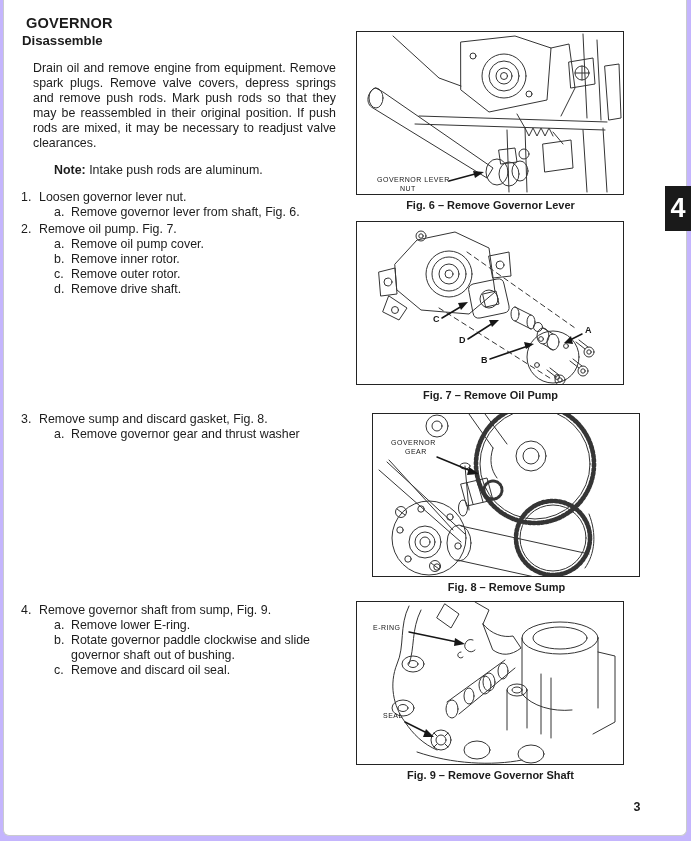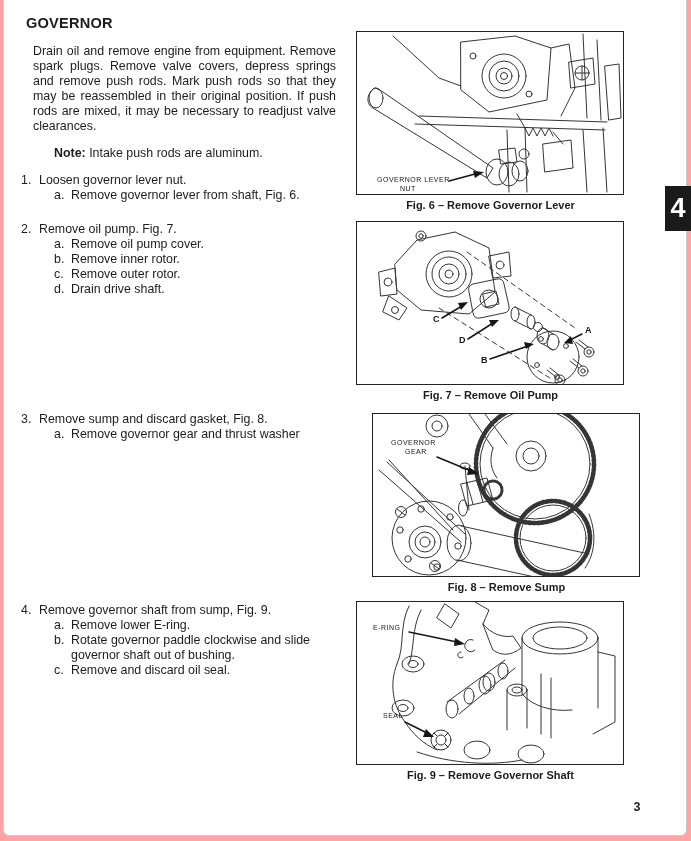--- a/index.html
+++ b/index.html
@@ -1,18 +1,18 @@
 <!DOCTYPE html>
 <html><head>
 <meta charset="utf-8">
 <style>
   html,body { margin:0; padding:0; background:#ffffff; }
   .canvas {
     position:relative; width:691px; height:841px; overflow:hidden;
-    background:#fca5a5; font-family:"Liberation Sans", sans-serif; color:#1c1c1c;
+    background:#c4b5fd; font-family:"Liberation Sans", sans-serif; color:#1c1c1c;
   }
   .sheet {
     position:absolute; left:3px; top:-2px; width:684px; height:838px;
     background:#ffffff; border:1px solid #c9cbcd; border-top:none;
     border-radius:0 0 6px 6px; box-sizing:border-box;
   }
   
   .tb { position:absolute; left:21px; width:327px; font-size:12.4px; line-height:15px; }
   #blk-top { top:14px; }
   #blk-s2 { top:222px; }
@@ -59,20 +59,21 @@
           font-weight:bold; font-size:12.5px; }
 </style>
 </head>
 <body>
 
 <div class="canvas">
   <div class="sheet"></div>
 
   <div class="tb" id="blk-top">
     <h1 class="sec">GOVERNOR</h1>
+    <h2 class="subh">Disassemble</h2>
     <p class="intro">Drain oil and remove engine from equipment. Remove spark plugs. Remove valve covers, depress springs and remove push rods. Mark push rods so that they may be reassembled in their original position. If push rods are mixed, it may be necessary to readjust valve clearances.</p>
     <p class="note"><b>Note:</b> <span>Intake push rods are aluminum.</span></p>
     <div class="step">
       <span class="mk">1.</span>
       <span class="tx">Loosen governor lever nut.</span>
     </div>
     <div class="substep">
       <span class="mk">a.</span>
       <span class="tx">Remove governor lever from shaft, Fig. 6.</span>
     </div>
@@ -90,21 +91,21 @@
     <div class="substep">
       <span class="mk">b.</span>
       <span class="tx">Remove inner rotor.</span>
     </div>
     <div class="substep">
       <span class="mk">c.</span>
       <span class="tx">Remove outer rotor.</span>
     </div>
     <div class="substep">
       <span class="mk">d.</span>
-      <span class="tx">Drain drive shaft.</span>
+      <span class="tx">Remove drive shaft.</span>
     </div>
   </div>
 
   <div class="tb" id="blk-s3">
     <div class="step">
       <span class="mk">3.</span>
       <span class="tx">Remove sump and discard gasket, Fig. 8.</span>
     </div>
     <div class="substep">
       <span class="mk">a.</span>

